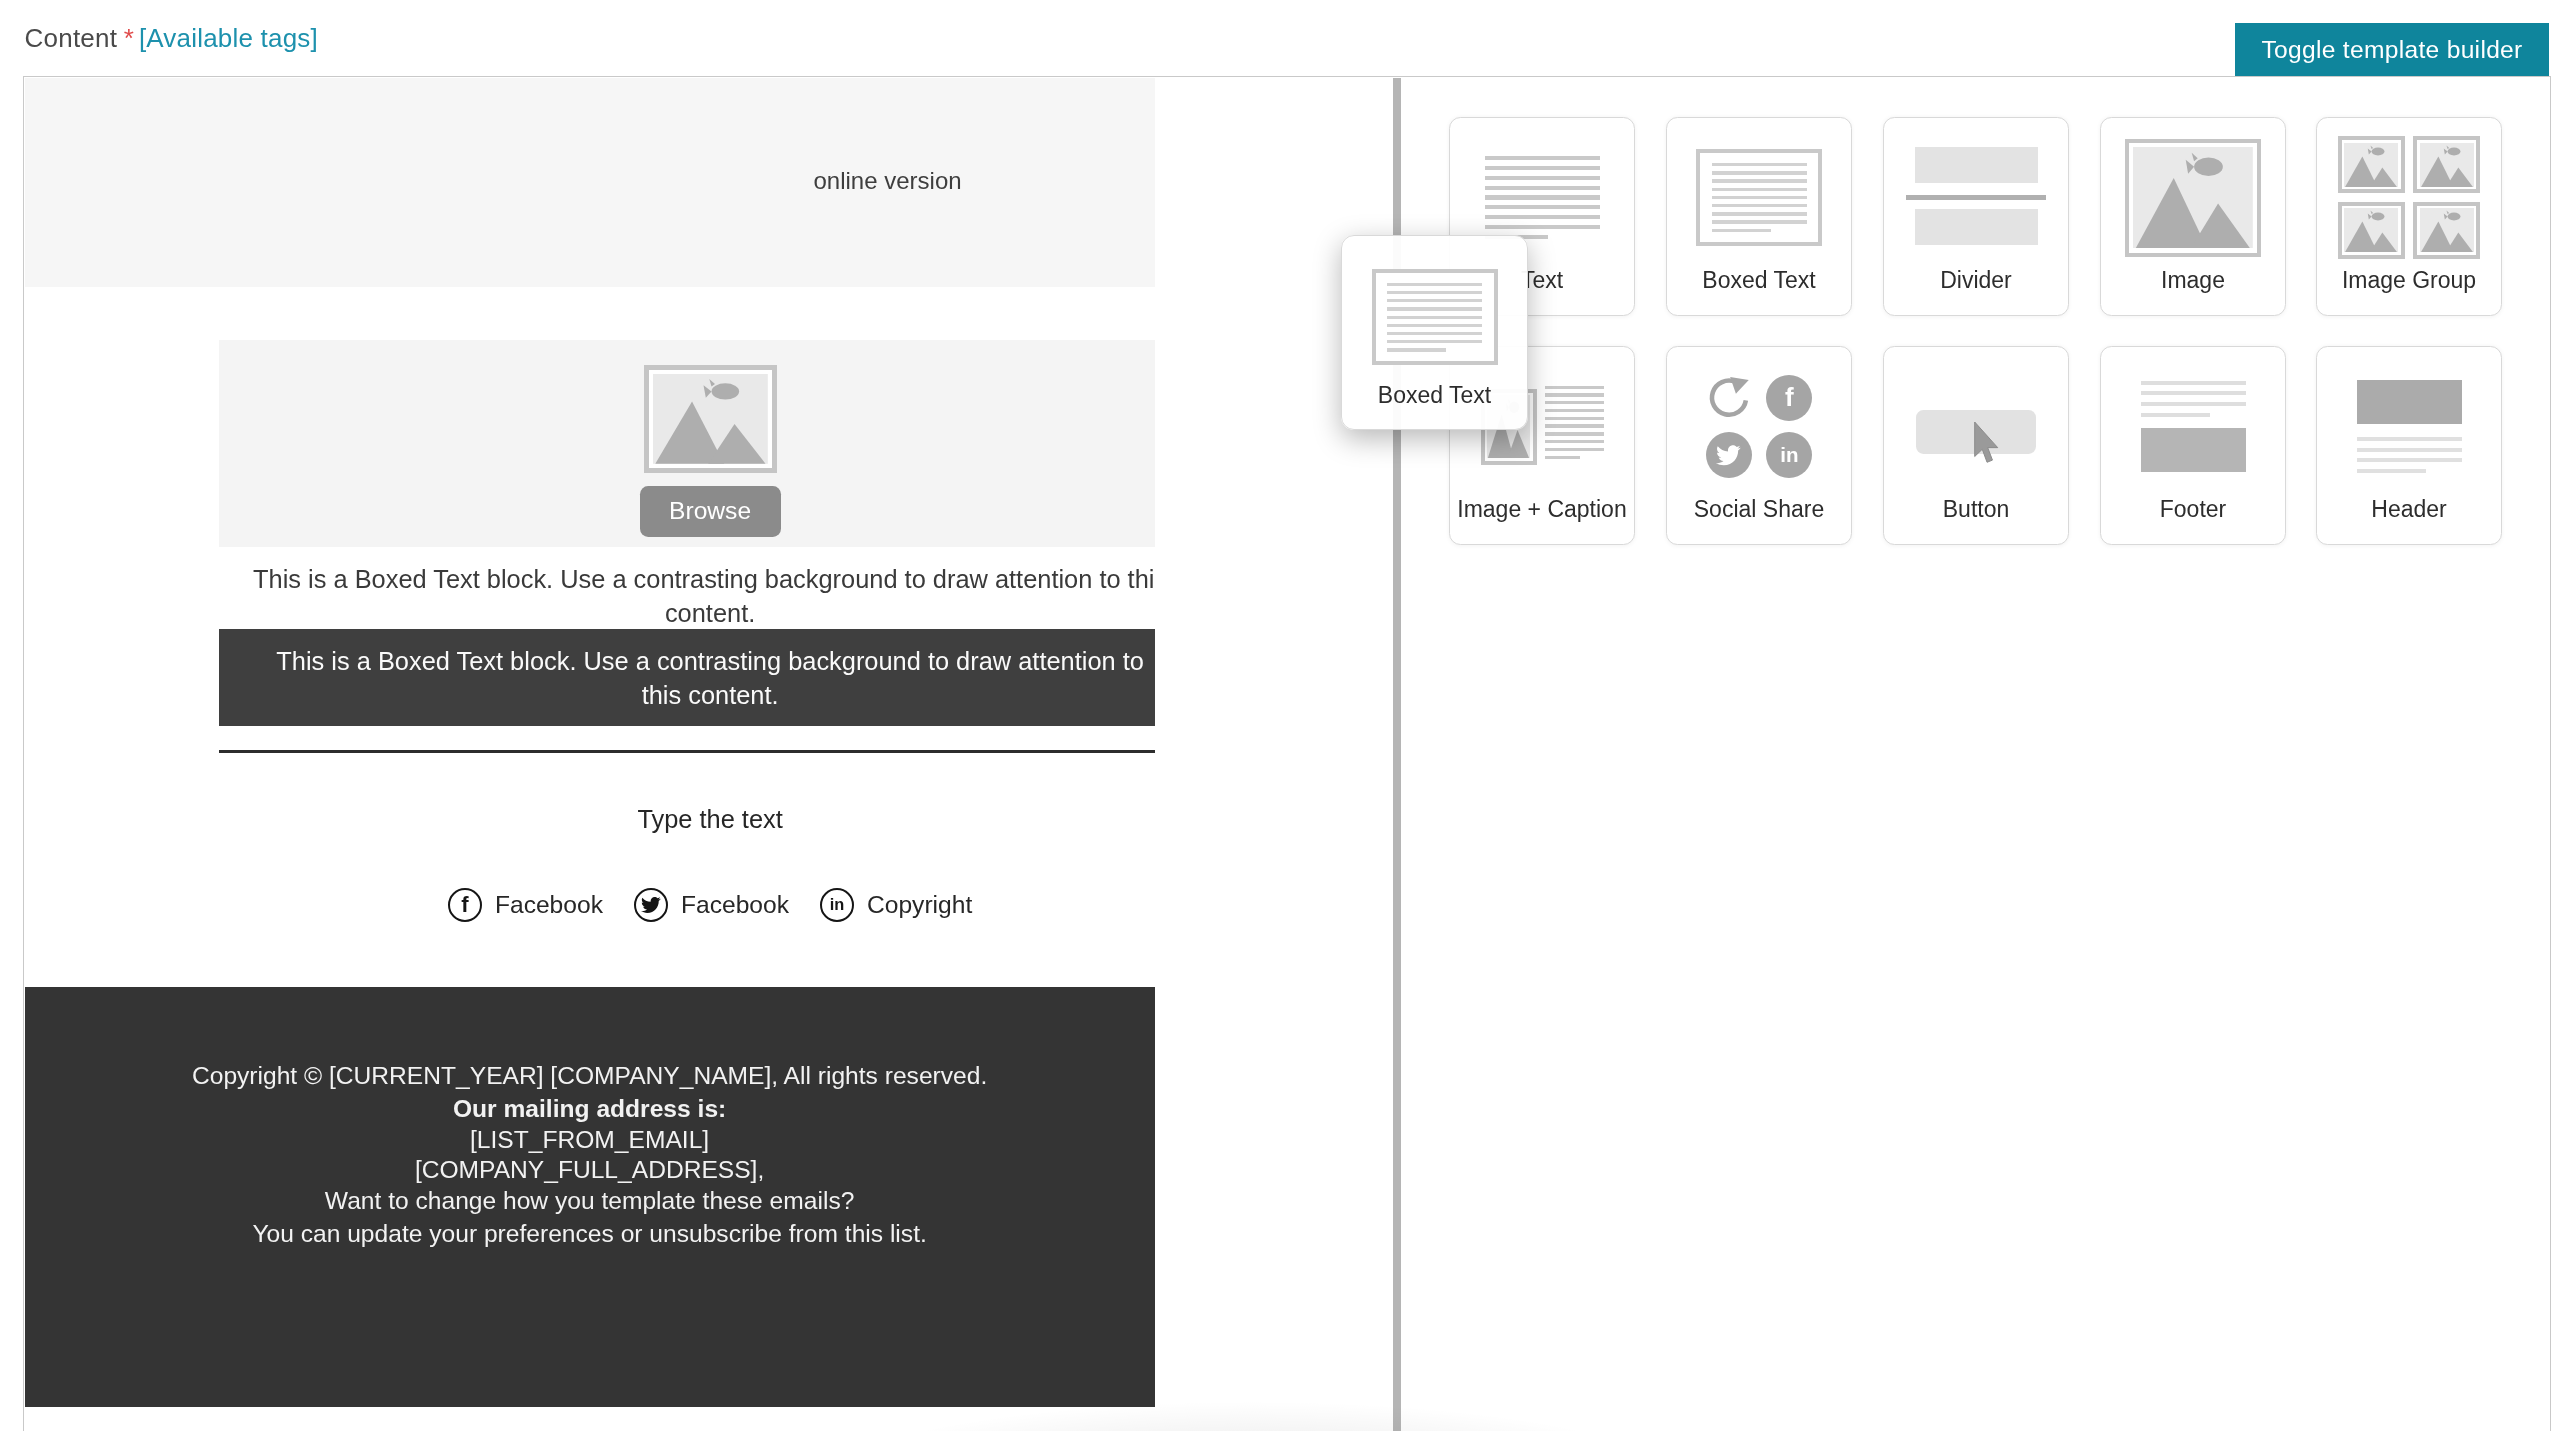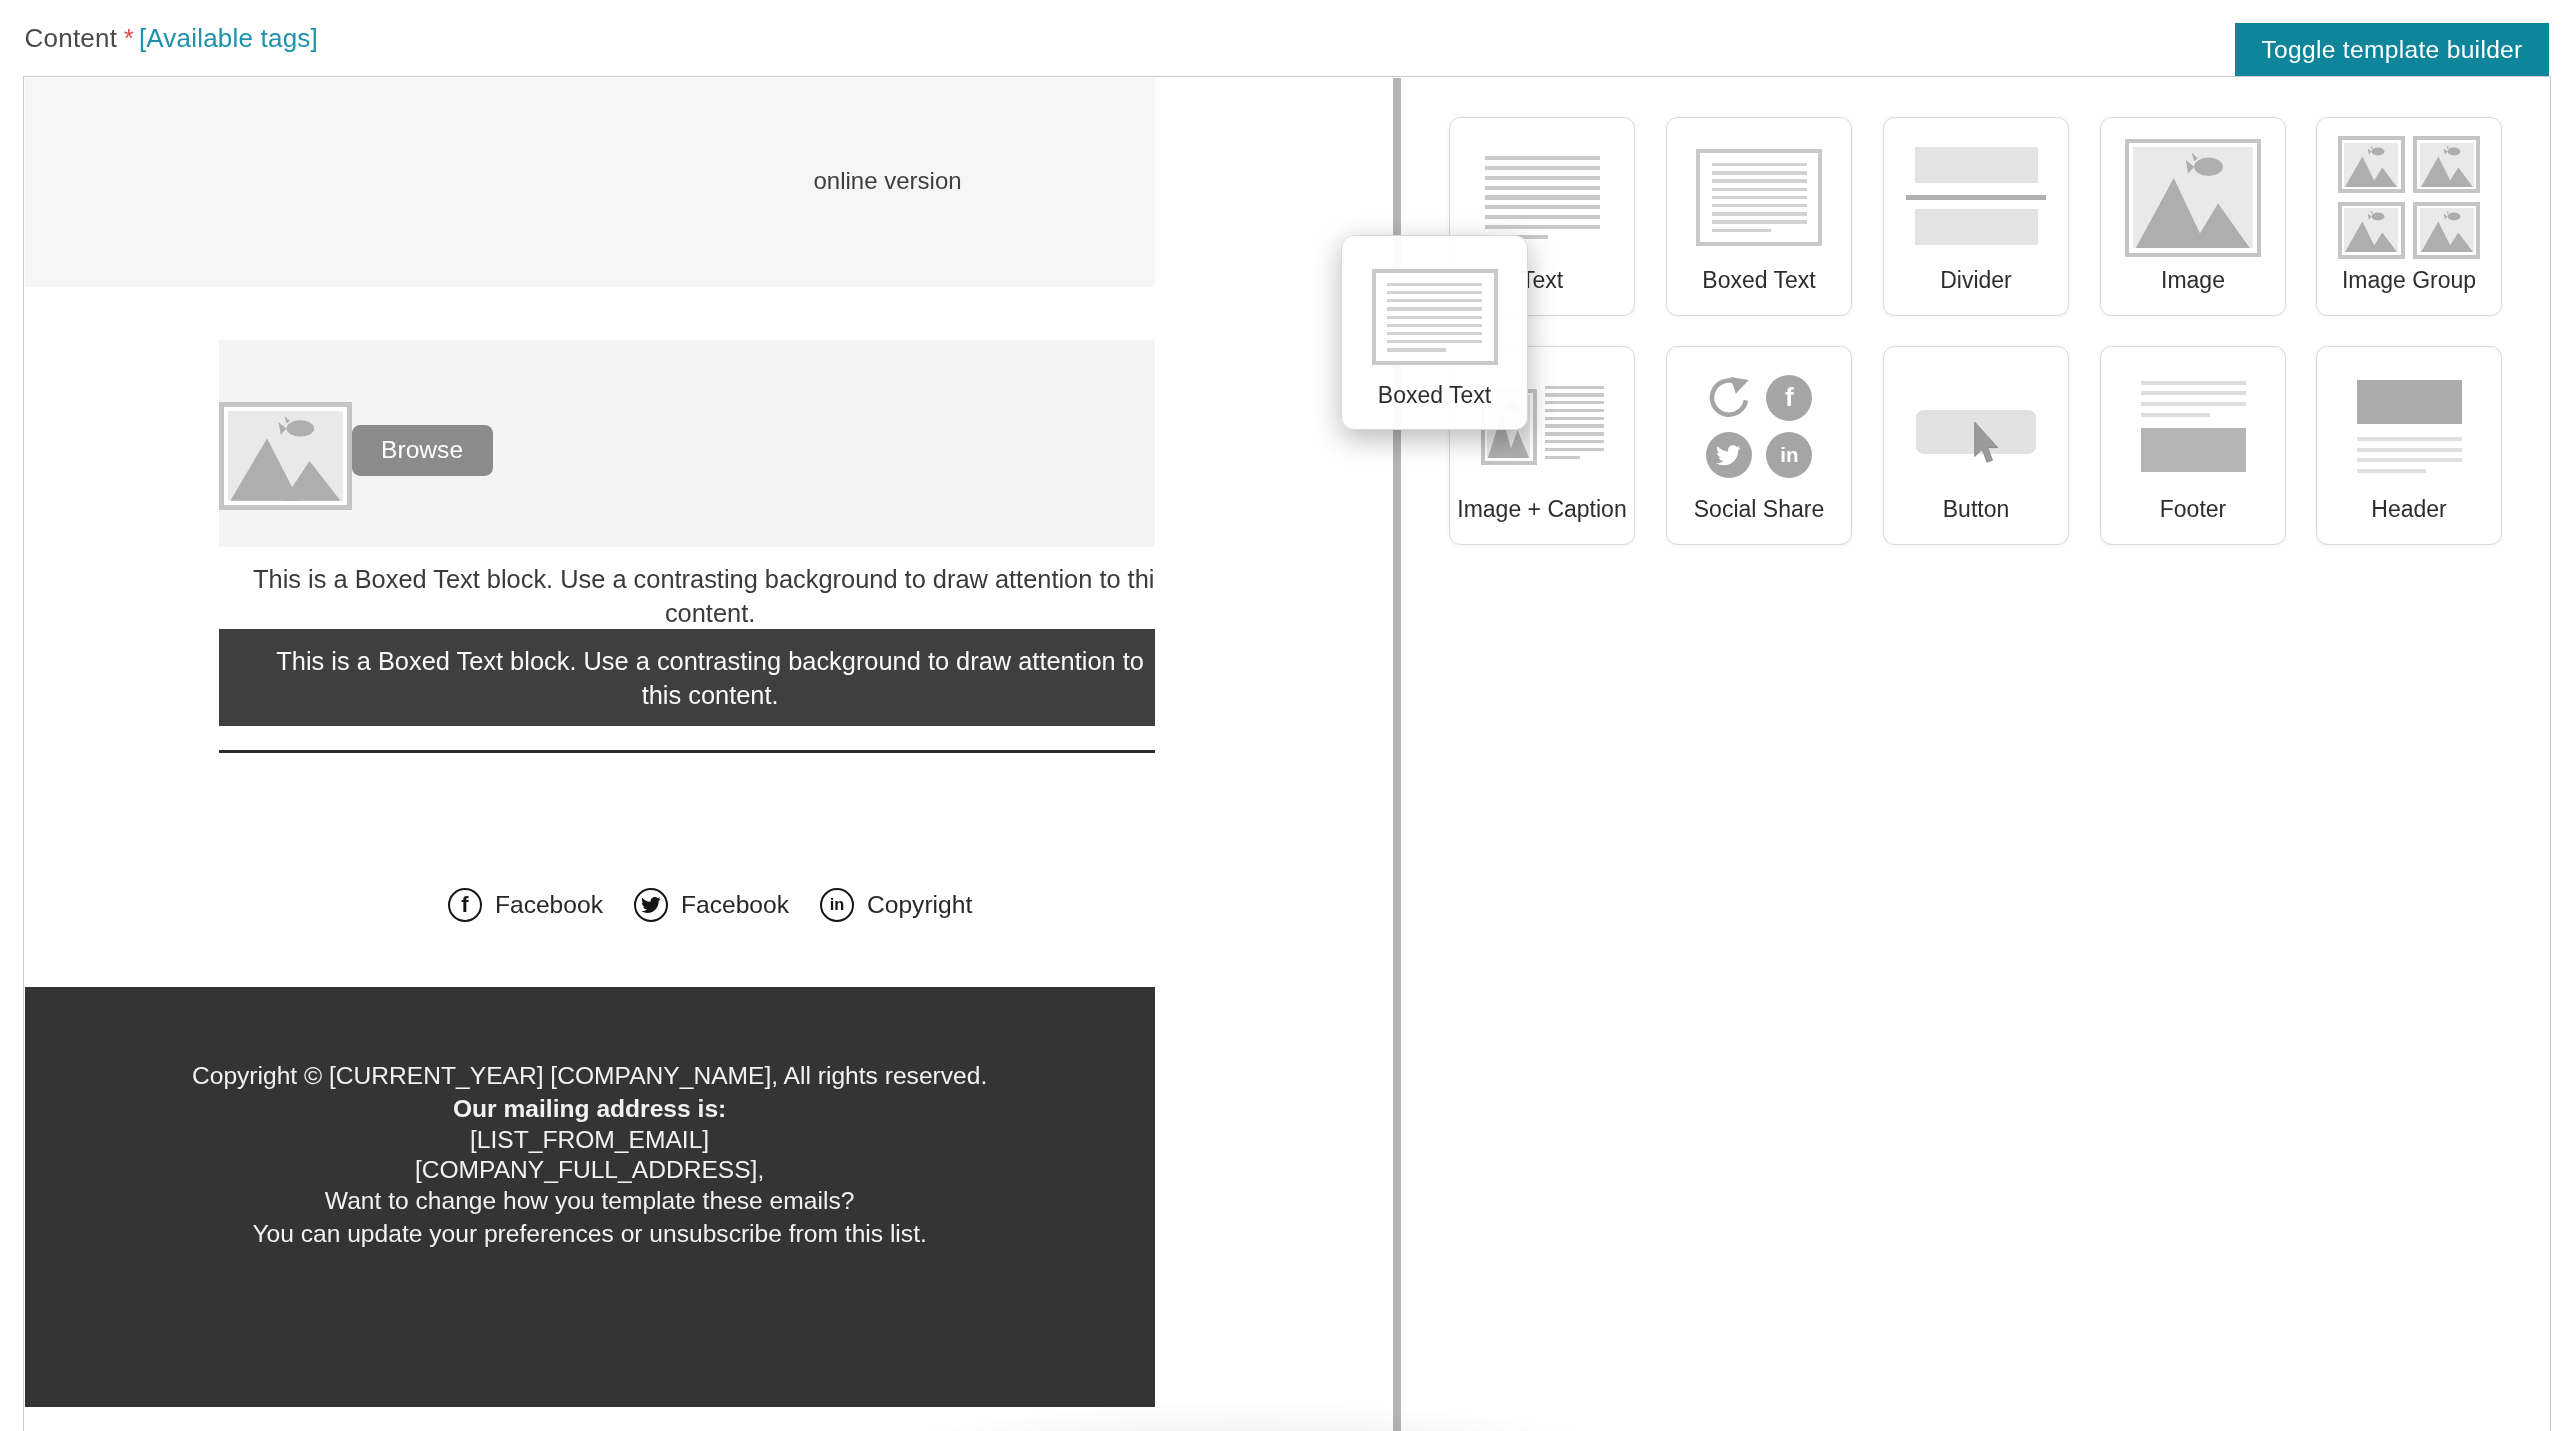--- a/index.html
+++ b/index.html
@@ -25,21 +25,21 @@
     border:1.6px solid #c9c9c9;border-bottom:none;background:#fff;
   }
 
   
   .pane{left:24.6px;top:78px;width:1130px;height:1354px;background:#fff;overflow:hidden;}
   .pane > *{position:absolute;}
   .preheader{left:0;top:0;width:100%;height:209px;background:#f6f6f6;}
   .online-version{position:absolute;right:193px;top:89px;font-size:24px;color:#3e3e3e;}
   .img-block{
     left:194px;top:262px;width:983px;height:207px;background:#f4f4f4;
-    display:flex;flex-direction:row;align-items:center;
+    display:flex;flex-direction:column;align-items:center;
   }
   .pframe{display:block;border:4.9px solid #c5c5c5;background:#fff;box-sizing:border-box;}
   .pframe svg{display:block;width:100%;height:100%;}
   .img-block .pframe{margin-top:24.6px;border-width:5.7px;padding:4.1px;}
   .browse-btn{
     margin-top:13px;width:141px;height:51px;border:none;border-radius:8.2px;
     background:#8b8b8b;color:#fff;font-size:24.6px;font-family:inherit;cursor:pointer;
   }
   .para-light{
     left:194px;top:484px;width:983px;text-align:center;
@@ -136,20 +136,21 @@
       </span>
     <button class="browse-btn">Browse</button>
   </div>
 
   <div class="para-light">This is a Boxed Text block. Use a contrasting background to draw attention to this content.</div>
 
   <div class="para-dark">This is a Boxed Text block. Use a contrasting background to draw attention to this content.</div>
 
   <div class="rule"></div>
 
+  <div class="type-text">Type the text</div>
 
   <div class="social-row">
       <span class="soc">
         <span class="pvc">
           <span style="font-weight:700;font-size:22px">f</span>
         </span>
         <span>Facebook</span>
       </span>
       <span class="soc">
         <span class="pvc">

